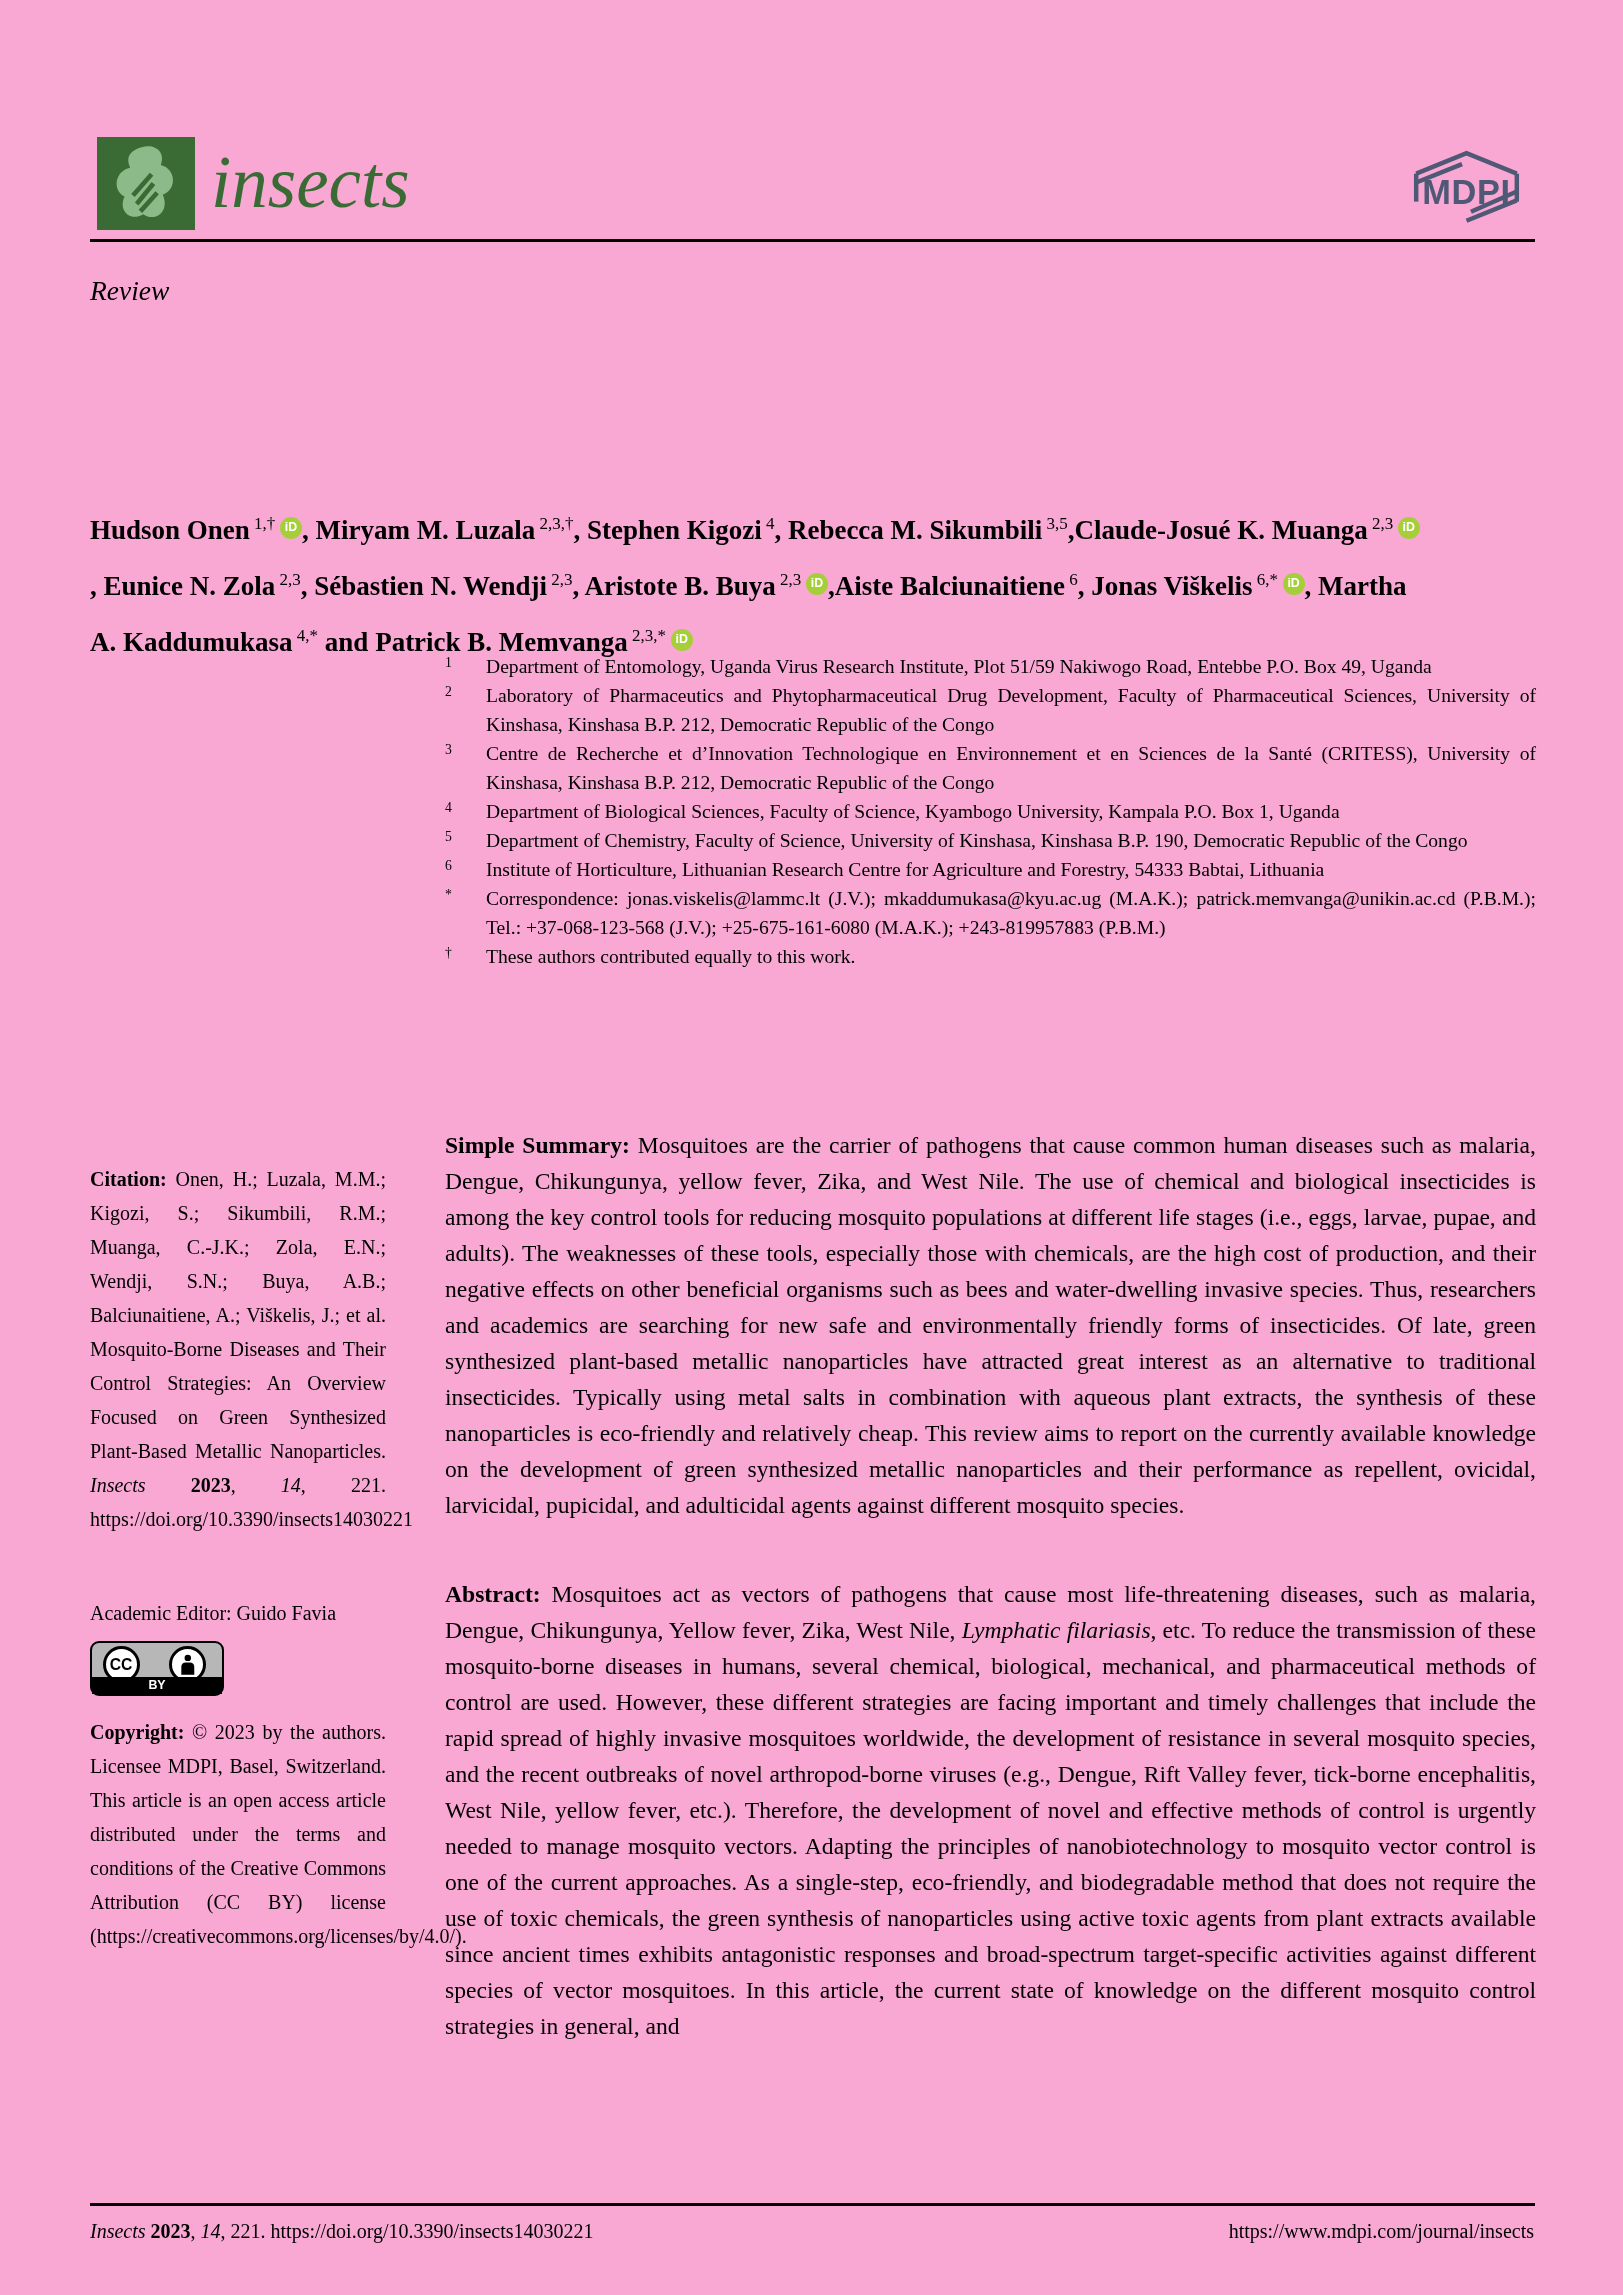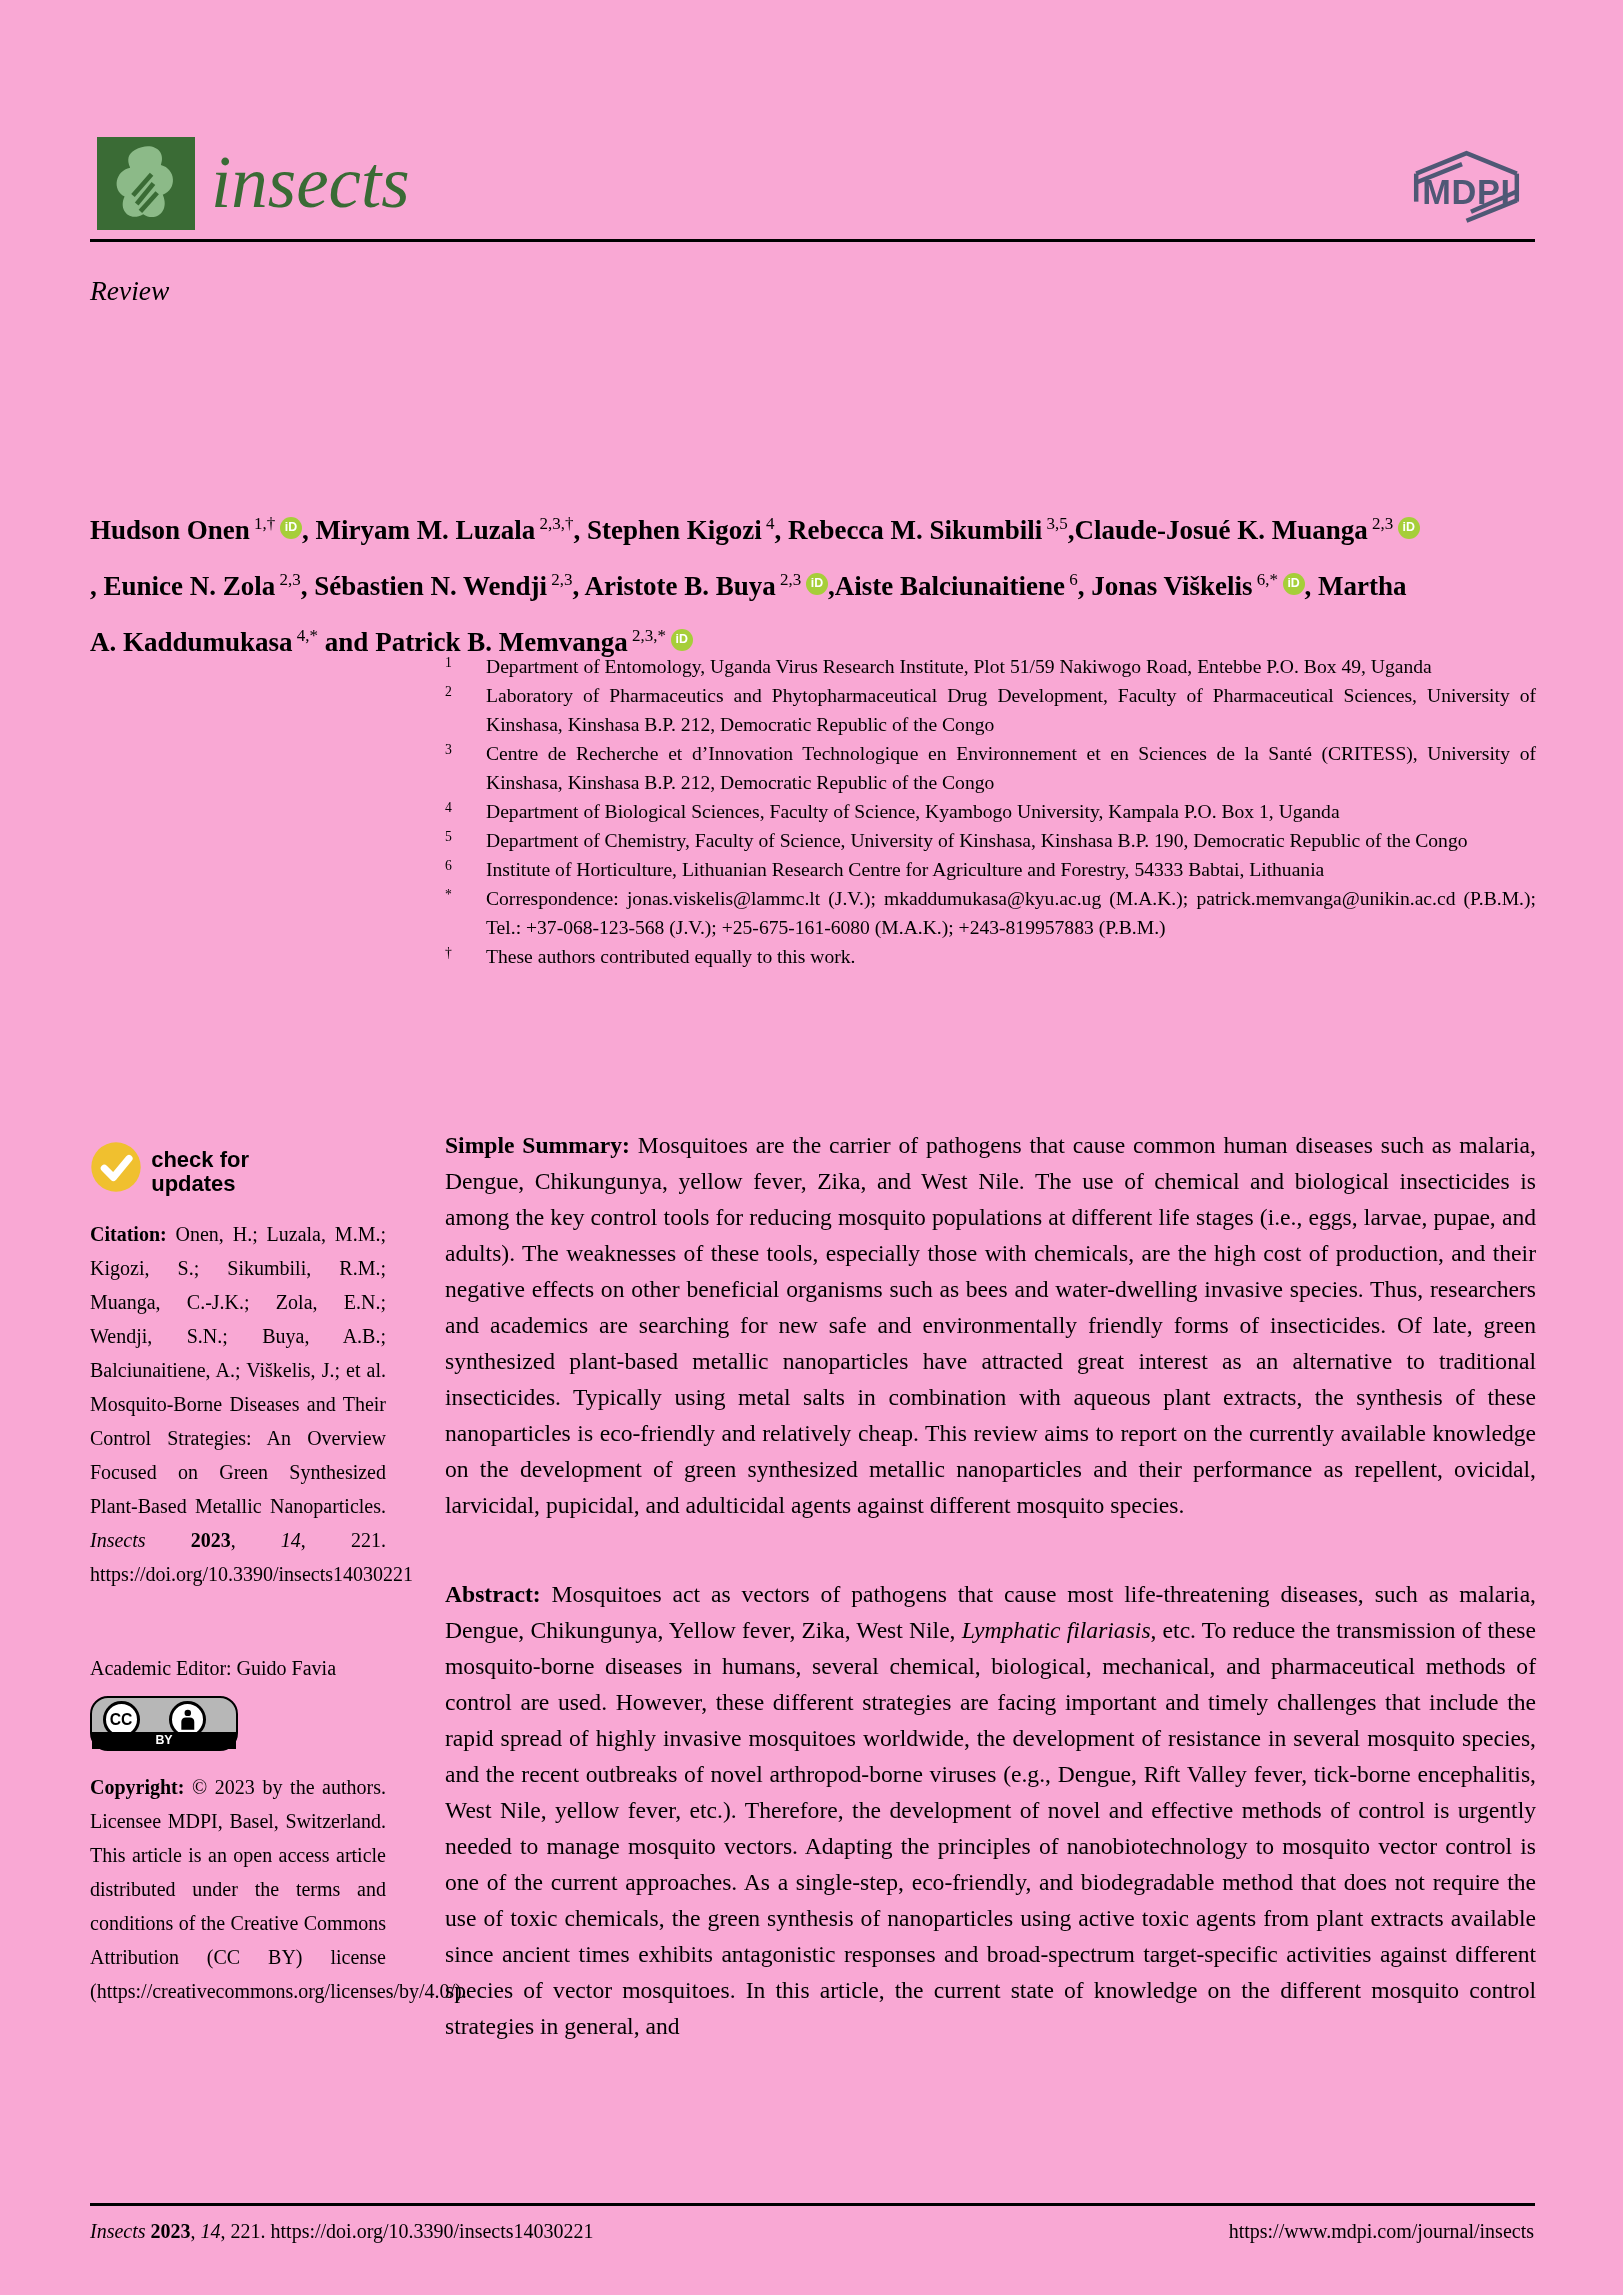--- a/index.html
+++ b/index.html
@@ -35,22 +35,22 @@
   
   .sidebar{position:absolute;left:90px;top:1144px;width:296px;font-size:20px;line-height:34px;}
   .check-badge{display:flex;align-items:center;gap:9.2px;height:55px;cursor:pointer;}
   .check-text{font-family:"Liberation Sans",sans-serif;font-weight:bold;color:#000;
               font-size:22px;line-height:23.6px;}
   .citation-block{margin-top:18.3px;text-align:justify;}
   .bold{font-weight:bold;}
   .italic{font-style:italic;}
   .academic-editor{margin-top:60px;}
   .dates{margin-top:31px;}
-  .cc-badge{margin-top:10.5px;position:relative;width:148px;height:55px;background:#B7B7B7;
-            border:2.6px solid #000;border-radius:18px;box-sizing:border-box;}
+  .cc-badge{margin-top:10.5px;position:relative;width:134px;height:55px;background:#B7B7B7;
+            border:2.6px solid #000;border-radius:9px;box-sizing:border-box;}
   .cc-band{position:absolute;left:0;right:0;bottom:0;height:17px;background:#000;color:#fff;
            font-family:"Liberation Sans",sans-serif;font-weight:bold;font-size:12.4px;
            display:flex;align-items:center;justify-content:center;}
   .cc-circle{position:absolute;top:3.3px;width:37px;height:37px;border-radius:50%;background:#fff;
              border:3.9px solid #000;box-sizing:border-box;display:flex;align-items:center;justify-content:center;
              font-family:"Liberation Sans",sans-serif;font-weight:bold;font-size:15.7px;color:#000;}
   .copyright-block{margin-top:19.6px;text-align:justify;}
 
   
   .simple-summary{position:absolute;left:445px;top:1127px;width:1091px;
@@ -133,32 +133,20 @@
         <div class="aff-text">Correspondence: jonas.viskelis@lammc.lt (J.V.); mkaddumukasa@kyu.ac.ug (M.A.K.); patrick.memvanga@unikin.ac.cd (P.B.M.); Tel.: +37-068-123-568 (J.V.); +25-675-161-6080 (M.A.K.); +243-819957883 (P.B.M.)</div>
       </div>
       <div class="aff-row">
         <span class="aff-marker">†</span>
         <div class="aff-text">These authors contributed equally to this work.</div>
       </div>
     </div>
 
   <div class="sidebar">
 
-    <div class="check-badge">
-      <span>
-        <svg width="52" height="52" viewBox="0 0 80 80">
-          <circle cx="40" cy="40" r="38" fill="#F0C02F"></circle>
-          <path d="M22 42 L36 56 L60 27" stroke="#fff" stroke-width="11" fill="none" stroke-linecap="round" stroke-linejoin="round"></path>
-        </svg>
-      </span>
-      <span class="check-text">
-        <span>check for</span><br>
-        <span>updates</span>
-      </span>
-    </div>
 
     <div class="citation-block">
       <span class="bold">Citation:</span><span> Onen, H.; Luzala, M.M.; Kigozi, S.; Sikumbili, R.M.; Muanga, C.-J.K.; Zola, E.N.; Wendji, S.N.; Buya, A.B.; Balciunaitiene, A.; Viškelis, J.; et al. Mosquito-Borne Diseases and Their Control Strategies: An Overview Focused on Green Synthesized Plant-Based Metallic Nanoparticles. </span><span class="italic">Insects</span><span class="bold"> 2023</span><span>, </span><span class="italic">14</span><span>, 221. </span><span>https://doi.org/10.3390/insects14030221</span>
     </div>
 
     <div class="academic-editor">Academic Editor: Guido Favia</div>
 
 
     <div class="cc-badge">
       <div class="cc-circle" style="left:10.5px;">

